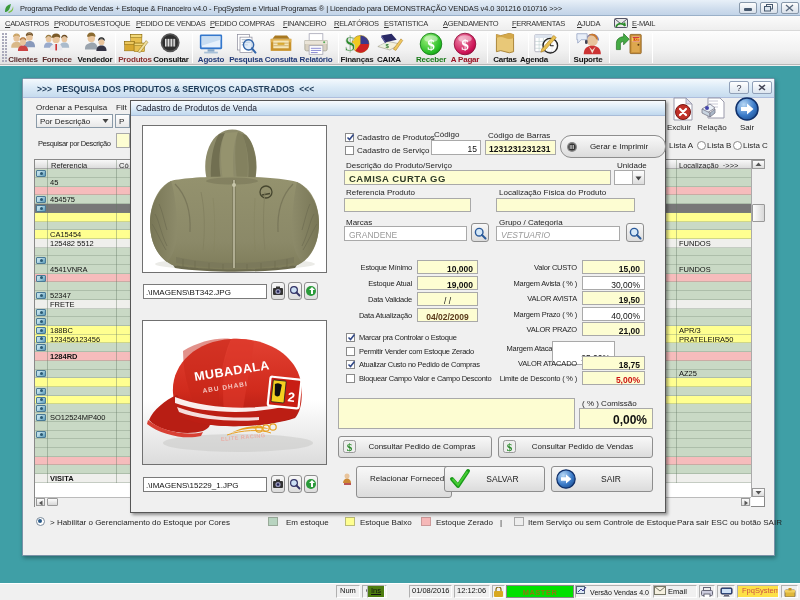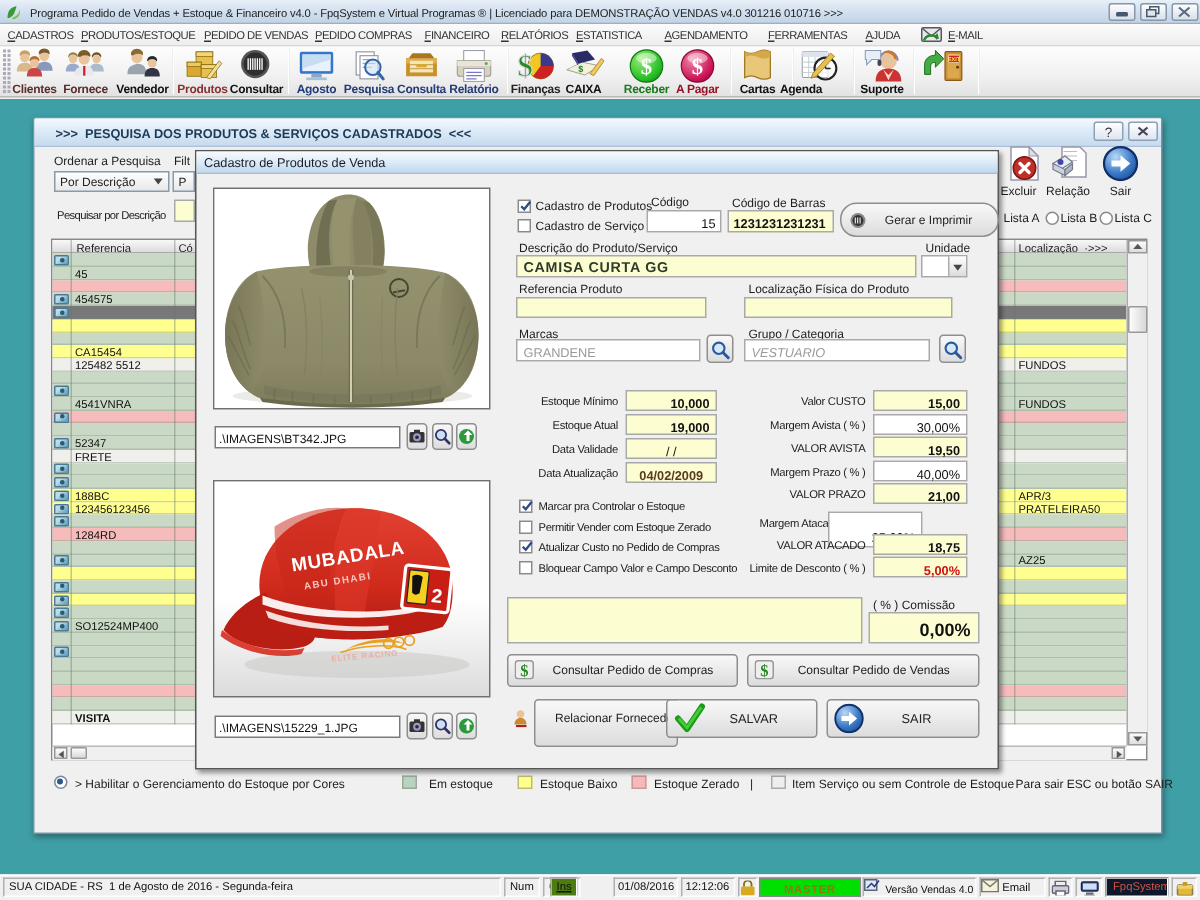--- a/index.html
+++ b/index.html
@@ -360,21 +360,21 @@
     <div style="position:absolute;left:679px;top:325.8px;font-size:7.5px;color:#111;white-space:nowrap;">APR/3</div>
     <div style="position:absolute;left:35px;top:334.7px;width:716px;height:8.71px;background:#ffff90;border-bottom:1px solid rgba(120,140,120,0.35);"></div>
     <div style="position:absolute;left:36px;top:335.5px;width:10px;height:7px;background:linear-gradient(135deg,#bcdde8 30%,#5a9ab8);border:1px solid #4a7a96;border-radius:1px;"></div>
     <div style="position:absolute;left:40px;top:337.2px;width:3px;height:3px;background:#2a5a74;border-radius:50%;"></div>
     <div style="position:absolute;left:50px;top:334.5px;font-size:7.5px;color:#111;white-space:nowrap;">123456123456</div>
     <div style="position:absolute;left:679px;top:334.5px;font-size:7.5px;color:#111;white-space:nowrap;">PRATELEIRA50</div>
     <div style="position:absolute;left:35px;top:343.4px;width:716px;height:8.71px;background:#c9d9c5;border-bottom:1px solid rgba(120,140,120,0.35);"></div>
     <div style="position:absolute;left:36px;top:344.2px;width:10px;height:7px;background:linear-gradient(135deg,#bcdde8 30%,#5a9ab8);border:1px solid #4a7a96;border-radius:1px;"></div>
     <div style="position:absolute;left:40px;top:345.9px;width:3px;height:3px;background:#2a5a74;border-radius:50%;"></div>
     <div style="position:absolute;left:35px;top:352.1px;width:716px;height:8.71px;background:#f6bcbc;border-bottom:1px solid rgba(120,140,120,0.35);"></div>
-    <div style="position:absolute;left:50px;top:351.9px;font-size:7.5px;color:#111;white-space:nowrap;">1284RD</div>
+    <div style="position:absolute;left:50px;top:351.9px;font-size:7.5px;color:#111;white-space:nowrap;font-weight:bold;">1284RD</div>
     <div style="position:absolute;left:35px;top:360.8px;width:716px;height:8.71px;background:#c9d9c5;border-bottom:1px solid rgba(120,140,120,0.35);"></div>
     <div style="position:absolute;left:35px;top:369.5px;width:716px;height:8.71px;background:#c9d9c5;border-bottom:1px solid rgba(120,140,120,0.35);"></div>
     <div style="position:absolute;left:36px;top:370.3px;width:10px;height:7px;background:linear-gradient(135deg,#bcdde8 30%,#5a9ab8);border:1px solid #4a7a96;border-radius:1px;"></div>
     <div style="position:absolute;left:40px;top:372.0px;width:3px;height:3px;background:#2a5a74;border-radius:50%;"></div>
     <div style="position:absolute;left:679px;top:369.3px;font-size:7.5px;color:#111;white-space:nowrap;">AZ25</div>
     <div style="position:absolute;left:35px;top:378.2px;width:716px;height:8.71px;background:#ffff90;border-bottom:1px solid rgba(120,140,120,0.35);"></div>
     <div style="position:absolute;left:35px;top:386.9px;width:716px;height:8.71px;background:#c9d9c5;border-bottom:1px solid rgba(120,140,120,0.35);"></div>
     <div style="position:absolute;left:36px;top:387.7px;width:10px;height:7px;background:linear-gradient(135deg,#bcdde8 30%,#5a9ab8);border:1px solid #4a7a96;border-radius:1px;"></div>
     <div style="position:absolute;left:40px;top:389.4px;width:3px;height:3px;background:#2a5a74;border-radius:50%;"></div>
     <div style="position:absolute;left:35px;top:395.7px;width:716px;height:8.71px;background:#ffff90;border-bottom:1px solid rgba(120,140,120,0.35);"></div>
@@ -668,21 +668,20 @@
         <radialGradient id="sair2" cx="0.35" cy="0.3" r="0.9">
           <stop offset="0" stop-color="#b8d8f5"></stop>
           <stop offset="0.55" stop-color="#3a7ac8"></stop>
           <stop offset="1" stop-color="#16427e"></stop>
         </radialGradient>
       </defs>
       <circle cx="12" cy="12" r="11" fill="url(#sair2)" stroke="#10306a" stroke-width="1.5"></circle>
       <path d="M6 10 h6 v-3.5 l6.5 5.5 l-6.5 5.5 v-3.5 h-6 z" fill="#fff"></path>
     </svg>
 <div style="position:absolute;left:0;top:583px;width:800px;height:17px;background:#f0f0f0;border-top:1px solid #fff;"></div>
-<div style="position:absolute;left:2px;top:585px;width:332px;height:13px;border:1px solid #b0b0b0;border-bottom-color:#fdfdfd;border-right-color:#fdfdfd;background:#f0f0f0;font-size:7.5px;color:#111;white-space:nowrap;overflow:hidden;"><span style="margin-left:3px">SUA CIDADE  - RS&nbsp; 1 de Agosto de 2016 - Segunda-feira</span></div>
 <div style="position:absolute;left:336px;top:585px;width:24px;height:13px;border:1px solid #b0b0b0;border-bottom-color:#fdfdfd;border-right-color:#fdfdfd;background:#f0f0f0;font-size:7.5px;color:#111;white-space:nowrap;overflow:hidden;"><span style="margin-left:3px">Num</span></div>
 <div style="position:absolute;left:362px;top:585px;width:25px;height:13px;border:1px solid #b0b0b0;border-bottom-color:#fdfdfd;border-right-color:#fdfdfd;background:#f0f0f0;font-size:7.5px;color:#111;white-space:nowrap;overflow:hidden;"><span style="margin-left:3px">Caps</span></div>
 <div style="position:absolute;left:367px;top:585px;width:18px;height:13px;border:1px solid #b0b0b0;border-bottom-color:#fdfdfd;border-right-color:#fdfdfd;background:#4d7c0f;font-size:7.5px;color:#111;white-space:nowrap;overflow:hidden;text-decoration:underline;"><span style="margin-left:3px">Ins</span></div>
 <div style="position:absolute;left:409px;top:585px;width:43px;height:13px;border:1px solid #b0b0b0;border-bottom-color:#fdfdfd;border-right-color:#fdfdfd;background:#f0f0f0;font-size:7.5px;color:#111;white-space:nowrap;overflow:hidden;"><span style="margin-left:2px">01/08/2016</span></div>
 <div style="position:absolute;left:454px;top:585px;width:36px;height:13px;border:1px solid #b0b0b0;border-bottom-color:#fdfdfd;border-right-color:#fdfdfd;background:#f0f0f0;font-size:7.5px;color:#111;white-space:nowrap;overflow:hidden;"><span style="margin-left:2px">12:12:06</span></div>
 <div style="position:absolute;left:492px;top:585px;width:13px;height:13px;border:1px solid #b0b0b0;border-bottom-color:#fdfdfd;border-right-color:#fdfdfd;background:#f0f0f0;font-size:7.5px;color:#111;white-space:nowrap;overflow:hidden;"><svg width="11" height="11" viewBox="0 0 11 11" style="margin-top:1px">
         <rect x="1" y="4" width="9" height="6" rx="1" fill="#d8a820"></rect>
         <path d="M3 4 v-1.5 a2.5 2.5 0 0 1 5 0 v1.5" fill="none" stroke="#886a10" stroke-width="1.2"></path>
       </svg></div>
 <div style="position:absolute;left:506px;top:585px;width:68px;height:13px;border:1px solid #888;background:#00e000;font-size:7.5px;color:#8a7a10;text-align:center;font-weight:bold;padding-top:2px;letter-spacing:0.5px;">MASTER</div>
@@ -698,18 +697,18 @@
         <rect x="2.5" y="0.5" width="7" height="3" fill="#eee" stroke="#667"></rect>
         <rect x="0.5" y="3.5" width="11" height="5" rx="1" fill="#ccd" stroke="#667"></rect>
         <rect x="3" y="7" width="6" height="3.5" fill="#fff" stroke="#667"></rect>
       </svg></div>
 <div style="position:absolute;left:717px;top:585px;width:18px;height:13px;border:1px solid #b0b0b0;border-bottom-color:#fdfdfd;border-right-color:#fdfdfd;background:#f0f0f0;font-size:7.5px;color:#111;white-space:nowrap;overflow:hidden;"><svg width="13" height="11" viewBox="0 0 13 11" style="margin:1px 2px">
         <rect x="1" y="1" width="11" height="6" rx="1" fill="#3a6ab0" stroke="#224"></rect>
         <rect x="2" y="2" width="9" height="4" fill="#cfe0f5"></rect>
         <rect x="4" y="8" width="5" height="1.5" fill="#667"></rect>
         <rect x="3" y="9.5" width="7" height="1" fill="#889"></rect>
       </svg></div>
-<div style="position:absolute;left:737px;top:585px;width:42px;height:13px;border:1px solid #b0b0b0;border-bottom-color:#fdfdfd;border-right-color:#fdfdfd;background:#0f172a;font-size:7.5px;color:#111;white-space:nowrap;overflow:hidden;"><span style="margin-left:4px;color:#cc5544;font-size:7.5px">FpqSystem</span></div>
+<div style="position:absolute;left:737px;top:585px;width:42px;height:13px;border:1px solid #b0b0b0;border-bottom-color:#fdfdfd;border-right-color:#fdfdfd;background:#fde047;font-size:7.5px;color:#111;white-space:nowrap;overflow:hidden;"><span style="margin-left:4px;color:#cc5544;font-size:7.5px">FpqSystem</span></div>
 <div style="position:absolute;left:781px;top:585px;width:17px;height:13px;border:1px solid #b0b0b0;border-bottom-color:#fdfdfd;border-right-color:#fdfdfd;background:#f0f0f0;font-size:7.5px;color:#111;white-space:nowrap;overflow:hidden;"><svg width="12" height="11" viewBox="0 0 12 11" style="margin:1px 2px">
         <rect x="1" y="3" width="10" height="7" rx="1" fill="#e0b83a" stroke="#875"></rect>
         <rect x="1" y="3" width="10" height="2.5" fill="#f2d060"></rect>
         <rect x="4.5" y="1" width="3" height="2.5" fill="#c89820"></rect>
       </svg></div>
 </div>
 </body></html>

